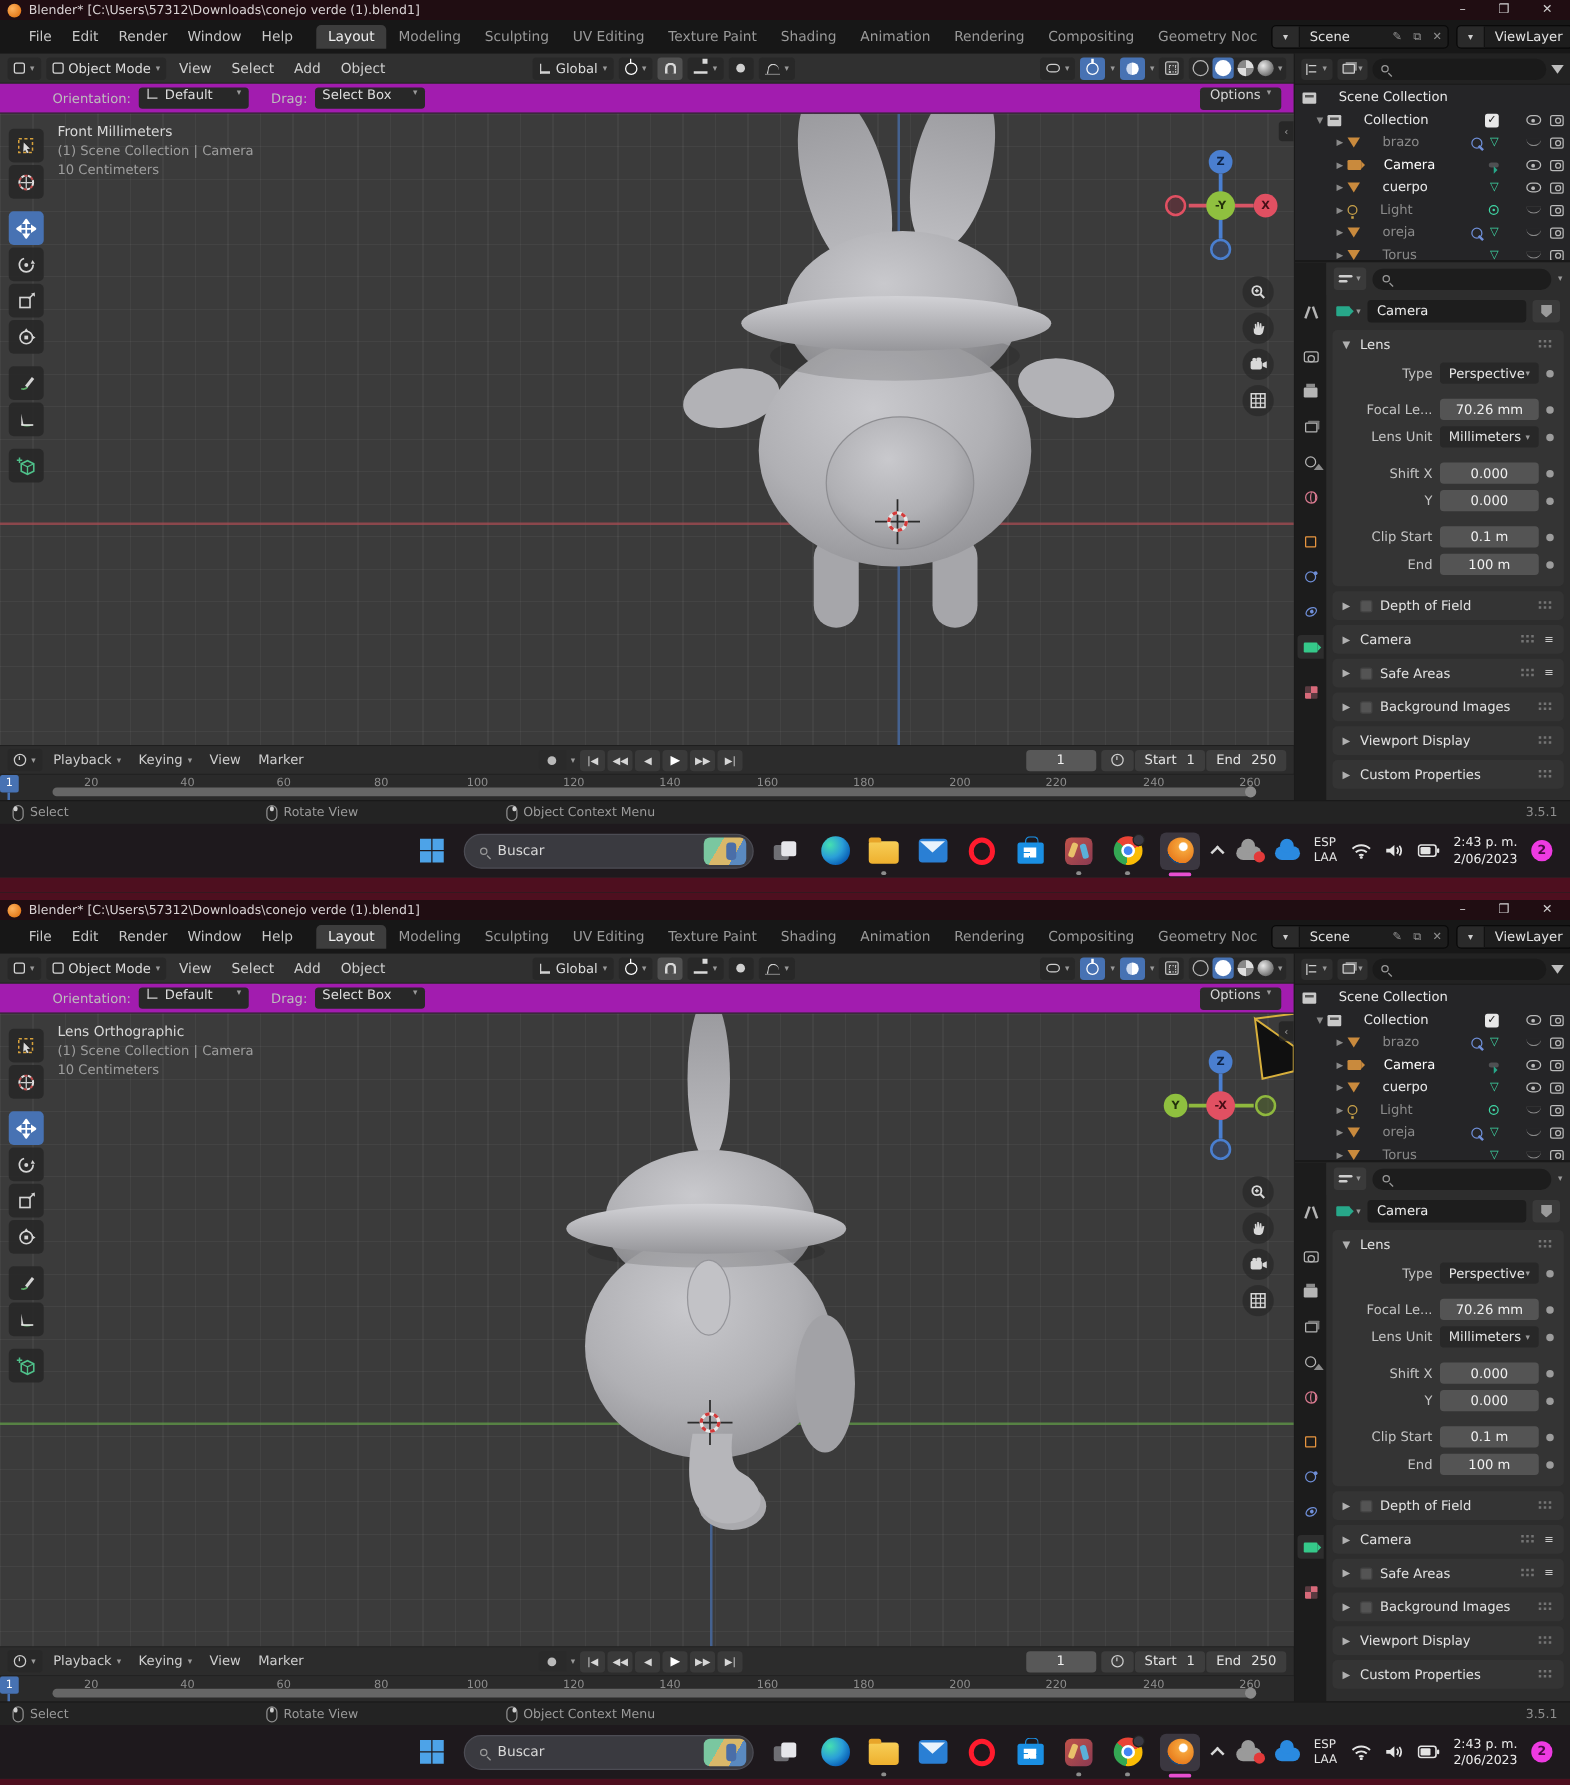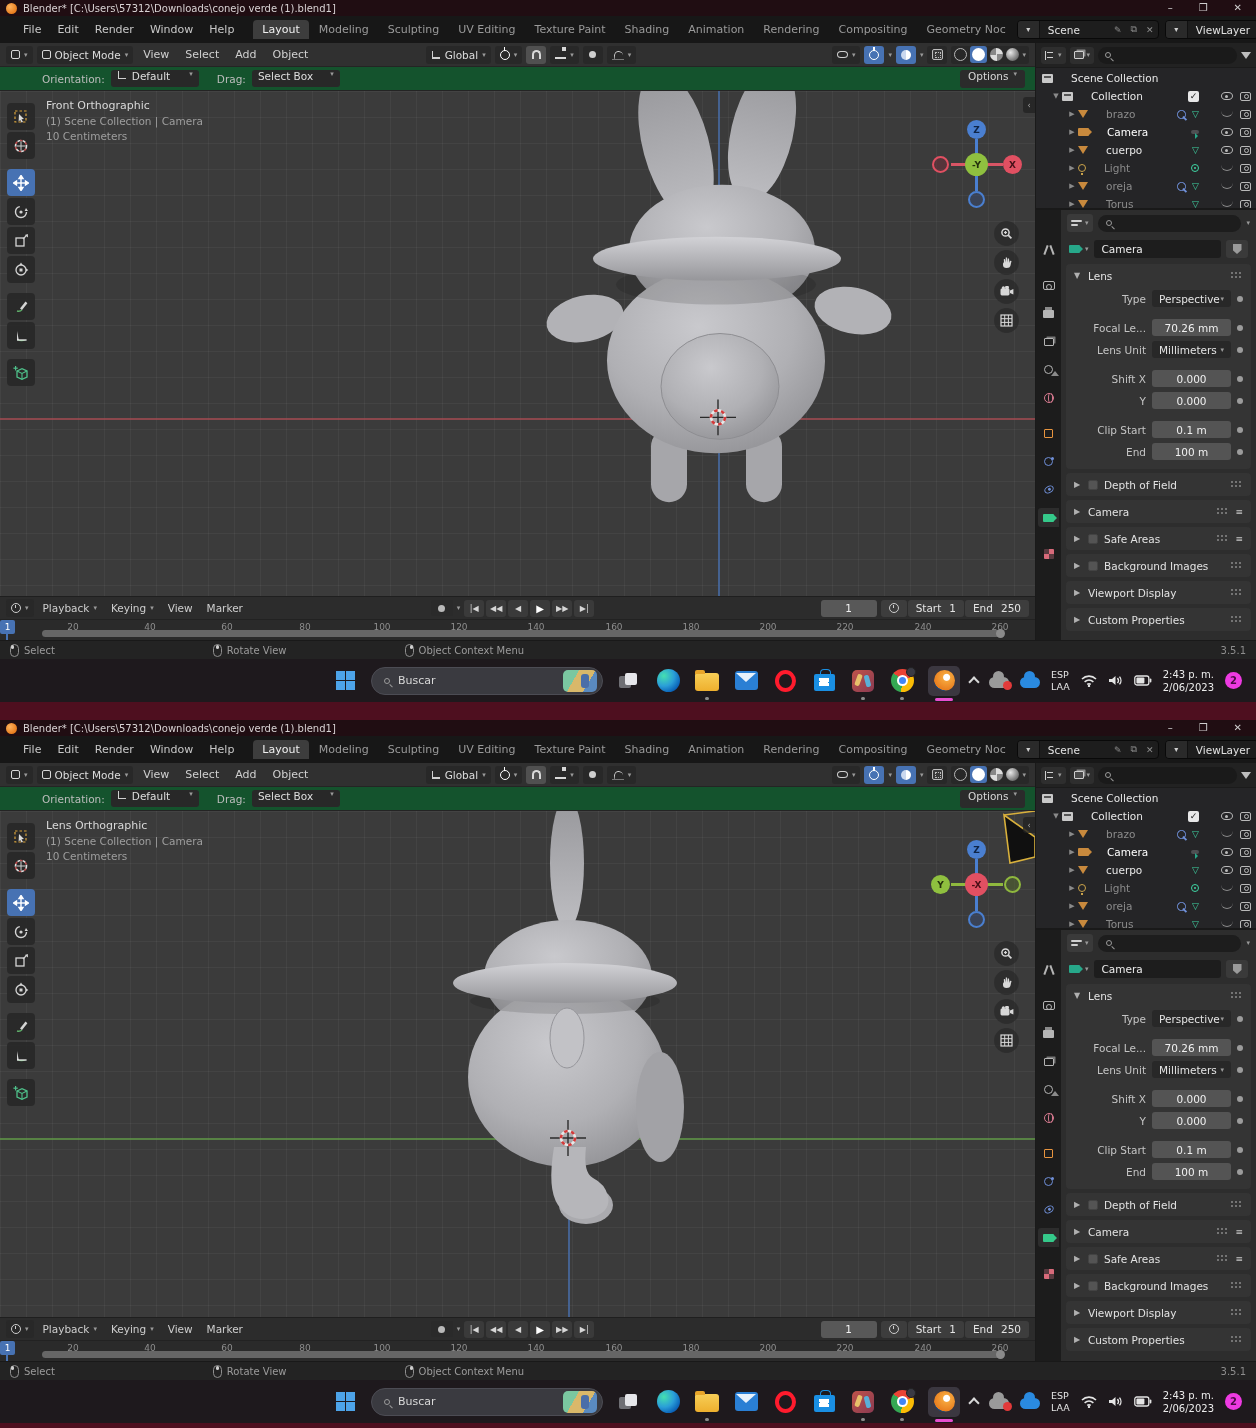--- a/index.html
+++ b/index.html
@@ -63,21 +63,21 @@
 .xray-ico::after{content:"";position:absolute;left:2px;top:2px;width:4px;height:4px;border:1px dotted #bdbdbd}
 .shade-group{display:flex;align-items:center;background:#282828;border-radius:3px;height:18px;padding:0 3px;gap:3px}
 .shade-ball{width:13px;height:13px;border-radius:50%}
 .shade-ball.wire{border:1.3px solid #b8b8b8;background:transparent;position:relative}
 .shade-ball.solid-wrap{background:#fff}
 .shade-active{background:#4772b3;border-radius:3px;padding:2px;display:flex}
 .shade-ball.matprev{background:conic-gradient(#ddd 0 25%,#888 25% 50%,#ddd 50% 75%,#888 75%);}
 .shade-ball.rendered{background:radial-gradient(circle at 35% 35%,#e8e8e8,#6a6a6a 75%)}
 
 
-.toolsettings{height:24px;background:#14532d;border-bottom:1px solid #242424;display:flex;align-items:center;padding:0 10px 0 42px;gap:6px;flex:0 0 auto}
+.toolsettings{height:24px;background:#a21caf;border-bottom:1px solid #242424;display:flex;align-items:center;padding:0 10px 0 42px;gap:6px;flex:0 0 auto}
 .ts-label{font-size:10.5px;color:#bdbdbd}
 .ts-drop{height:17px;background:#282828;border-radius:3px;display:flex;gap:5px;padding:0 6px;color:#dedede;font-size:10.5px;min-width:88px}
 .ts-drop .chev{margin-left:auto}
 .options-btn{margin-left:auto;height:18px;background:#2b2b2b;border-radius:3px;display:flex;gap:5px;padding:0 8px;color:#d6d6d6;font-size:10.5px}
 
 
 .viewport{flex:1;position:relative;background:#3b3b3b;overflow:hidden;min-height:0;
 background-image:repeating-linear-gradient(to right,rgba(255,255,255,.045) 0 1px,transparent 1px 26px),repeating-linear-gradient(to bottom,rgba(255,255,255,.045) 0 1px,transparent 1px 26px)}
 .axis-h{position:absolute;left:0;right:0;top:327px;height:1.6px;background:#9a4a50;opacity:.85}
 .v-left .axis-h{background:#5d8f46}
@@ -461,21 +461,21 @@
           <ellipse cx="720" cy="296" rx="59" ry="53" fill="url(#bodyG)" stroke="#8e8e92" stroke-width="1"></ellipse>
           <g stroke="#2b2b2b">
             <line x1="718" y1="309" x2="718" y2="345" stroke-width="1.4"></line>
             <line x1="700" y1="327" x2="736" y2="327" stroke-width="1.4"></line>
             <circle cx="718" cy="327" r="7" fill="none" stroke="#e8e8e8" stroke-width="2.6"></circle>
             <circle cx="718" cy="327" r="7" fill="none" stroke="#d23a3a" stroke-width="2.6" stroke-dasharray="3.6 3.6"></circle>
           </g>
         </svg>
 
         <div class="vp-overlay">
-          <div class="l1">Front Orthographic</div>
+          <div class="l1">Front Millimeters</div>
           <div class="l2">(1) Scene Collection | Camera</div>
           <div class="l3">10 Centimeters</div>
         </div>
 
         <div class="vp-toolbar">
           <div class="vt-btn">
                 <svg width="14" height="14">
                   <rect x="1" y="1" width="11" height="11" fill="none" stroke="#d8a23c" stroke-width="1.2" stroke-dasharray="2.5 2"></rect>
                   <path d="M5 4 L10 9 L7.5 9.2 L9 12 L7.5 12.6 L6.2 10 L4.6 11.4 Z" fill="#dcdcdc"></path>
                 </svg>

